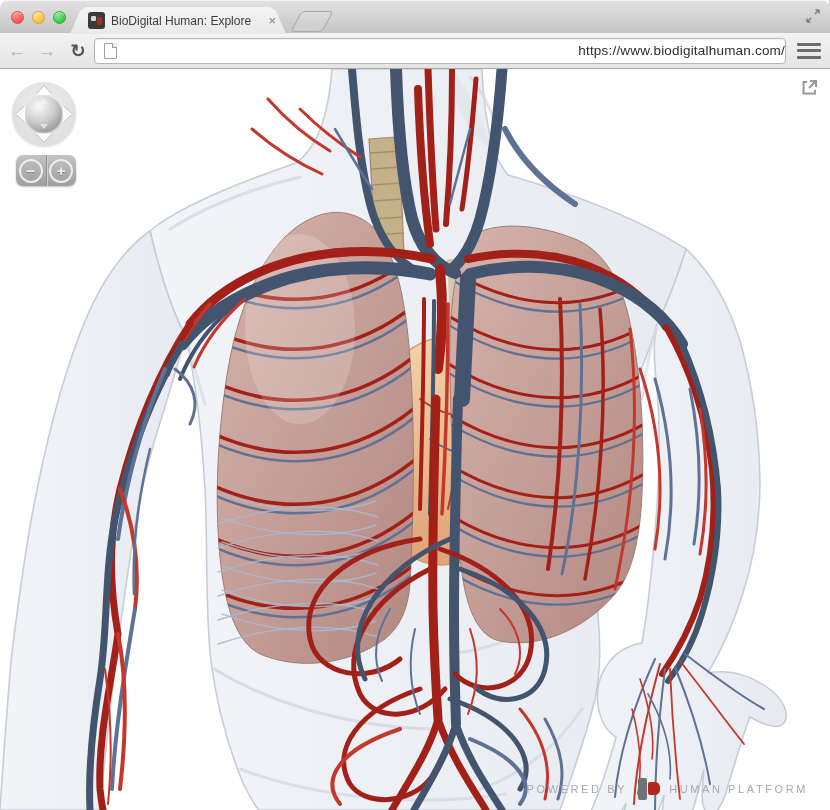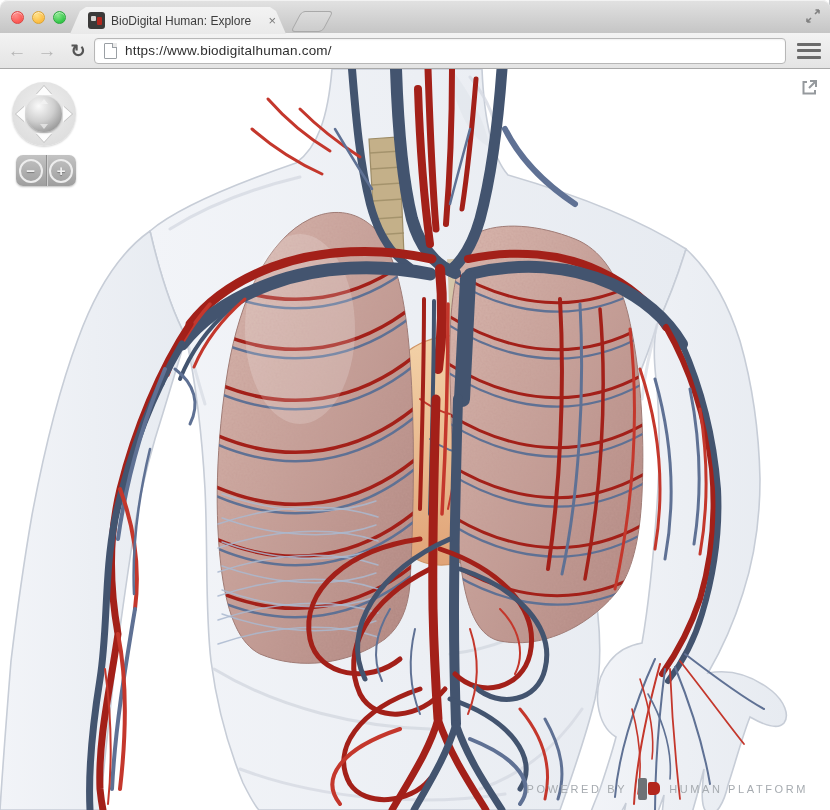--- a/index.html
+++ b/index.html
@@ -23,21 +23,21 @@
   .favicon .fr{position:absolute;left:9px;top:5px;width:5px;height:8px;background:#b3271e;border-radius:1px;}
   .newtab{position:absolute;left:296px;top:11px;width:30px;height:19px;border:1px solid #a9a9a9;
     border-radius:4px;transform:skewX(-28deg);background:linear-gradient(#dcdcdc,#cccccc);}
   .fsicon{position:absolute;right:9px;top:8px;width:16px;height:16px;color:#808080;}
   
   .toolbar{position:relative;height:36px;background:linear-gradient(#f3f3f3,#e4e4e4);
     border-bottom:1px solid #a9a9a9;display:flex;align-items:center;box-sizing:border-box;z-index:1;}
   .navbtn{width:26px;text-align:center;font-size:19px;color:#b5b5b5;font-weight:bold;line-height:1;margin-left:4px;}
   .reload{width:24px;text-align:center;font-size:18px;color:#555;font-weight:bold;margin:0 4px 0 6px;}
   .urlbar{flex:1;height:24px;background:#fff;border:1px solid #b7b7b7;border-radius:4px;
-    display:flex;align-items:center;margin-right:10px;box-shadow:inset 0 1px 2px rgba(0,0,0,.06);}
+    display:flex;align-items:center;margin-right:10px;box-shadow:inset 0 1px 2px rgba(0,0,0,.06);justify-content:space-between;}
   .docicon{position:relative;width:11px;height:14px;border:1px solid #9a9fa4;border-radius:1px;margin:0 8px 0 9px;background:#fff;}
   .docicon:before{content:"";position:absolute;right:-1px;top:-1px;width:4px;height:4px;background:#e9e9e9;border-left:1px solid #9a9fa4;border-bottom:1px solid #9a9fa4;}
   .urltext{font-size:13.5px;color:#2e2e2e;letter-spacing:.2px;}
   .menubtn{width:26px;height:20px;margin-right:8px;display:flex;flex-direction:column;justify-content:space-between;padding:2px 1px;box-sizing:border-box;}
   .menubtn span{display:block;height:3px;background:#6b6b6b;border-radius:1px;}
   
   .content{position:relative;height:741px;background:#fff;overflow:hidden;}
   .scene{position:absolute;inset:0;}
   
   .panctl{position:absolute;left:12px;top:13px;width:64px;height:64px;border-radius:50%;

